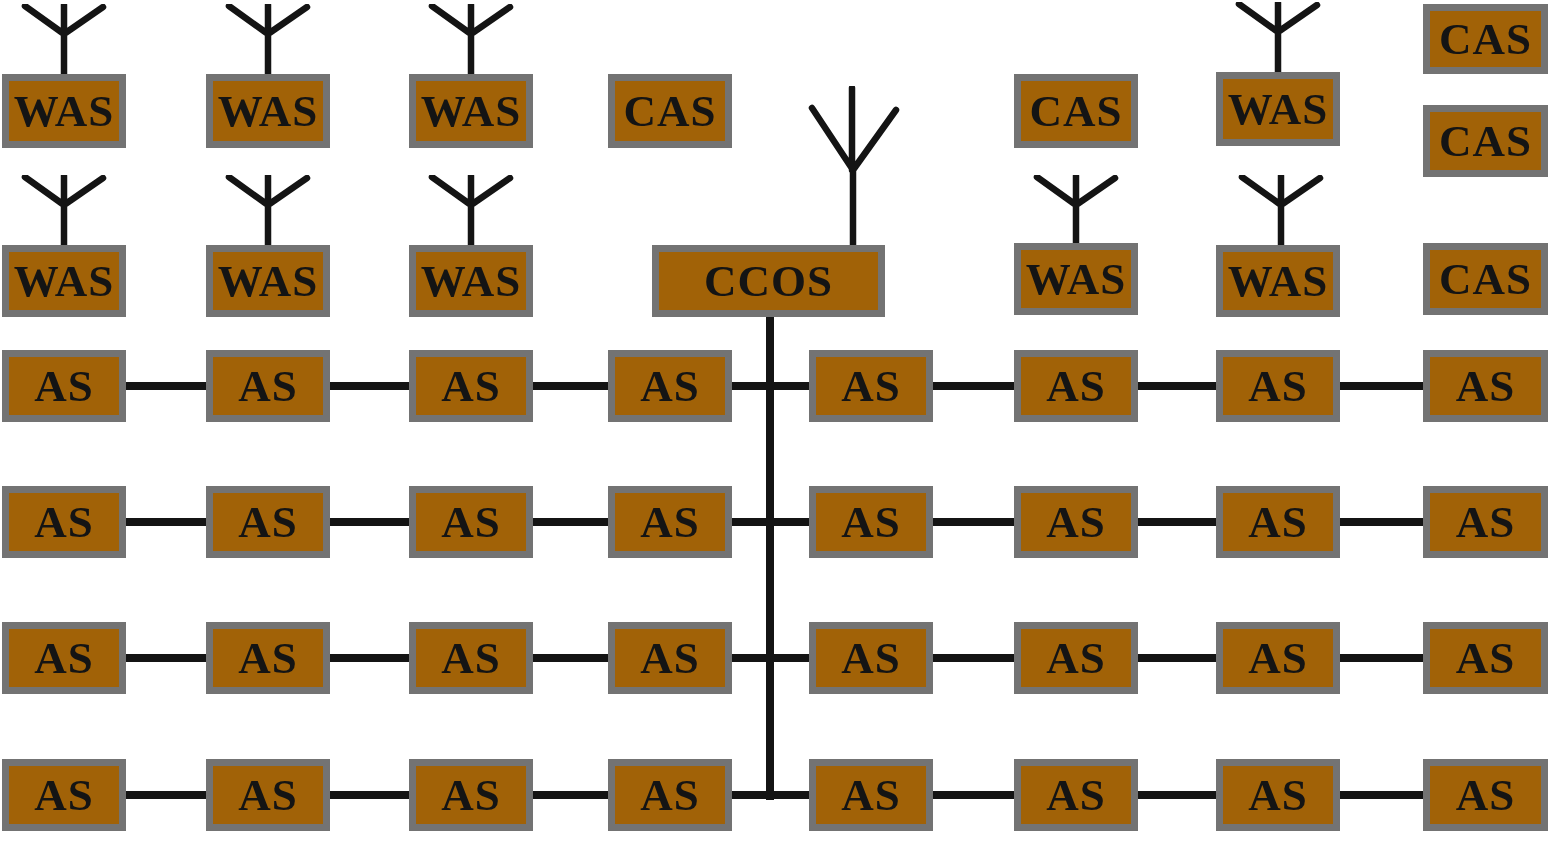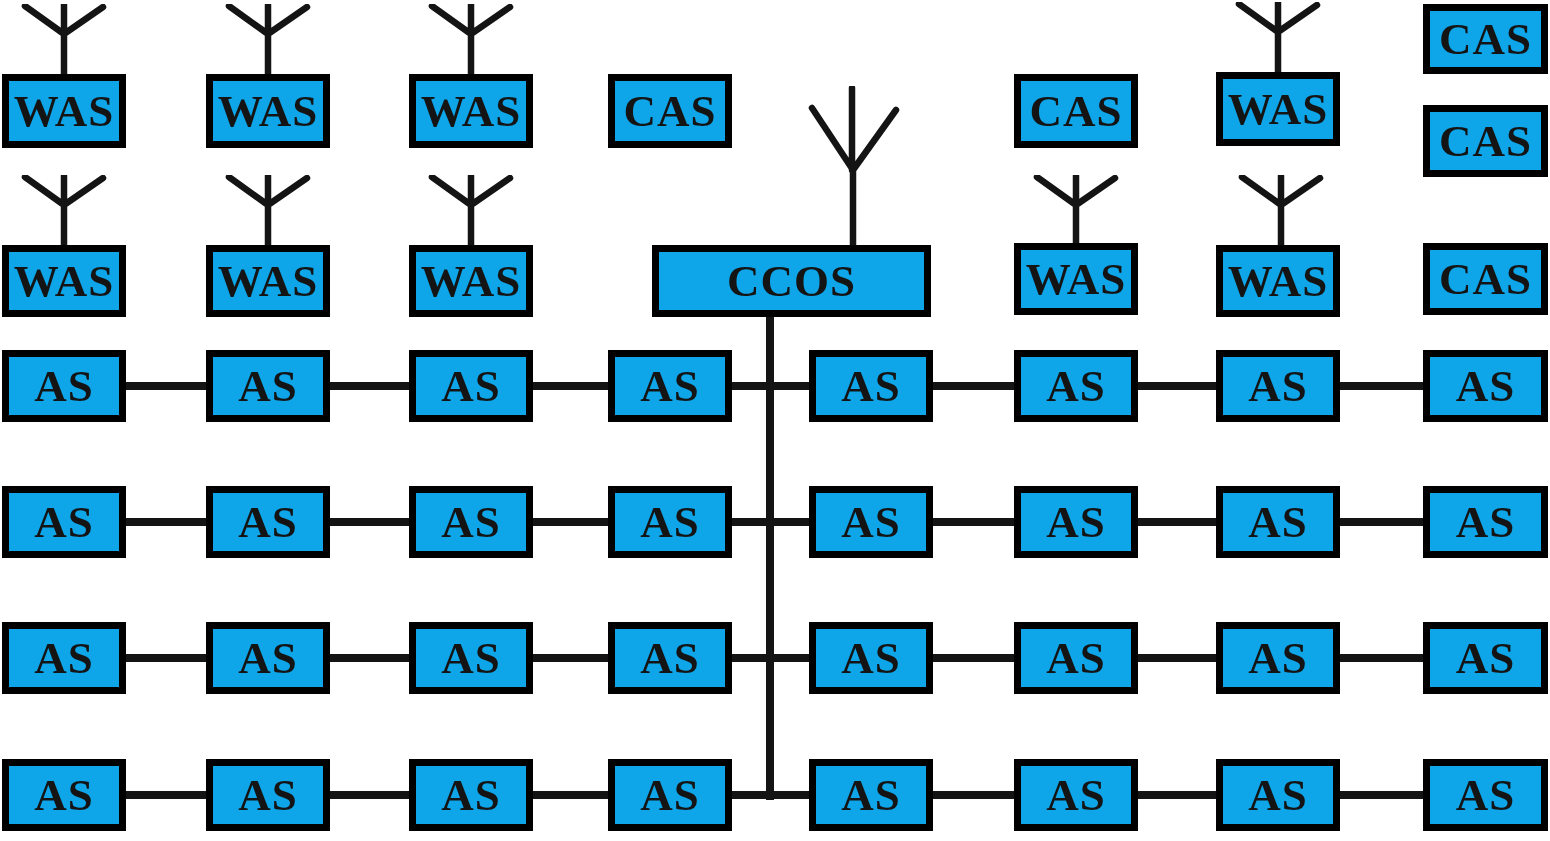--- a/index.html
+++ b/index.html
@@ -2,27 +2,27 @@
 <html><head>
 <meta charset="utf-8">
 <style>
   html,body{margin:0;padding:0;background:#ffffff;}
   .canvas{
     position:relative;width:1550px;height:841px;background:#ffffff;
     overflow:hidden;font-family:"Liberation Serif", serif;
   }
   .box{
     position:absolute;width:124px;height:72px;box-sizing:border-box;
-    border:7px solid #000000;background:#0ea5e9;
+    border:7px solid #737373;background:#a16207;
     display:flex;align-items:center;justify-content:center;
     font-weight:bold;font-size:45px;color:#141414;line-height:1;
     letter-spacing:1px;
   }
   .box.tall{height:74px;}
-  .box.wide{width:279px;}
+  .box.wide{width:233px;}
   .hline{position:absolute;height:8px;background:#141414;}
   .vline{position:absolute;width:8px;background:#141414;}
   .ant{position:absolute;}
   .ant path{stroke:#141414;stroke-width:6.5;fill:none;stroke-linecap:round;}
 </style>
 </head>
 <body>
 
 <div class="canvas">
 

